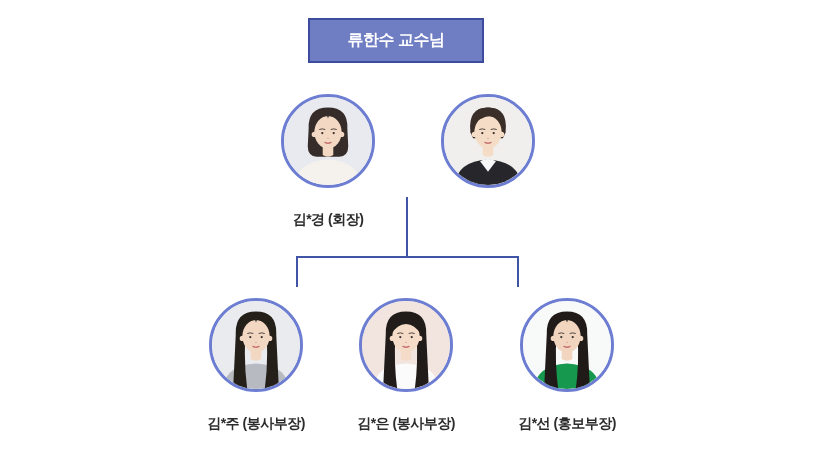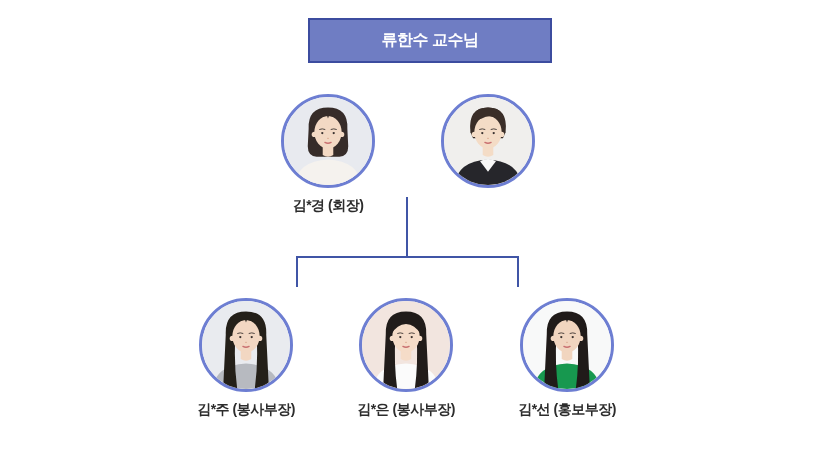--- a/index.html
+++ b/index.html
@@ -1,36 +1,36 @@
 <!DOCTYPE html>
 <html style="--box-fill: #6f7dc3; --box-border: #3c4c9f; --box-text: #ffffff; --circle-border: #6d7ed2; --connector: #4055a6; --label-text: #2c2c2c;"><head>
 <meta charset="utf-8">
 <style>
   html,body{margin:0;padding:0;background:#ffffff;}
   .canvas{
     position:relative;width:818px;height:450px;background:#ffffff;overflow:hidden;
     font-family:"Liberation Sans","DejaVu Sans",sans-serif;
   }
   .root-box{
-    position:absolute;left:308px;top:18px;width:244px;height:45px;box-sizing:border-box;
+    position:absolute;left:308px;top:18px;width:176px;height:45px;box-sizing:border-box;
     background:var(--box-fill,#6f7dc3);border:2px solid var(--box-border,#3c4c9f);
     display:flex;align-items:center;justify-content:center;
   }
   .root-box span{
     color:var(--box-text,#ffffff);font-size:16px;font-weight:700;letter-spacing:-0.5px;
   }
   .line{position:absolute;background:var(--connector,#4055a6);}
   .member{position:absolute;width:160px;display:flex;flex-direction:column;align-items:center;}
   .photo-circle{
     width:88px;height:88px;border-radius:50%;border:3px solid var(--circle-border,#6d7ed2);
     overflow:hidden;background:#fff;
   }
   .photo-circle svg{display:block;width:88px;height:88px;}
   .member-label{
-    margin-top:9px;font-size:14px;font-weight:600;letter-spacing:-0.5px;
+    margin-top:23px;font-size:14px;font-weight:600;letter-spacing:-0.5px;
     color:var(--label-text,#2c2c2c);white-space:nowrap;
   }
 </style>
 </head>
 <body>
 
 <div class="canvas">
 
   <div class="root-box">
     <span>류한수 교수님</span>
@@ -84,21 +84,21 @@
             <path d="M40.5 36.8 Q43.5 35.5 46.5 36.8" stroke="#4a403c" stroke-width="1.1" fill="none" stroke-linecap="round"></path>
             <path d="M53.5 36.8 Q56.5 35.5 59.5 36.8" stroke="#4a403c" stroke-width="1.1" fill="none" stroke-linecap="round"></path>
             <path d="M49 46.8 Q50 47.8 51 46.8" stroke="#d9a88f" fill="none"></path>
             <path d="M46.5 51.6 Q50 53.6 53.5 51.6" stroke="#c97070" stroke-width="1.5" fill="none" stroke-linecap="round"></path>
             <path d="M31 41 Q27 12 50 12 Q73 12 69 41 Q68 27 60 24.5 Q52 19 43 24.5 Q35 26.5 33.5 32 Q31.5 35 31 41 Z" fill="#3a2e28"></path>
           </svg>
         </div>
     </div>
   </div>
 
-  <div class="member" style="left:166px;top:298px;">
+  <div class="member" style="left:176px;top:298px;">
     <div class="photo-circle">
       <div>
           <svg viewBox="0 0 100 100" xmlns="http://www.w3.org/2000/svg">
             <rect width="100" height="100" fill="#e9ebef"></rect>
             <path d="M12 100 Q15 73 50 71 Q85 73 88 100 Z" fill="#b7bac0"></path>
             <path d="M44 52 L56 52 L56 66 Q50 70 44 66 Z" fill="#f2d7c2"></path>
             <path d="M44 52 L56 52 L56 56 Q50 60 44 56 Z" fill="rgba(0,0,0,0.06)"></path>
             <path d="M50 12 Q26 12 27 38 L24 100 L40 100 Q36 70 38 40 Q43 30 50 30 Q57 30 62 40 Q64 70 60 100 L76 100 L73 38 Q74 12 50 12 Z" fill="#242019"></path>
             <circle cx="34.5" cy="42.5" r="3" fill="#f2d7c2"></circle>
             <circle cx="65.5" cy="42.5" r="3" fill="#f2d7c2"></circle>

